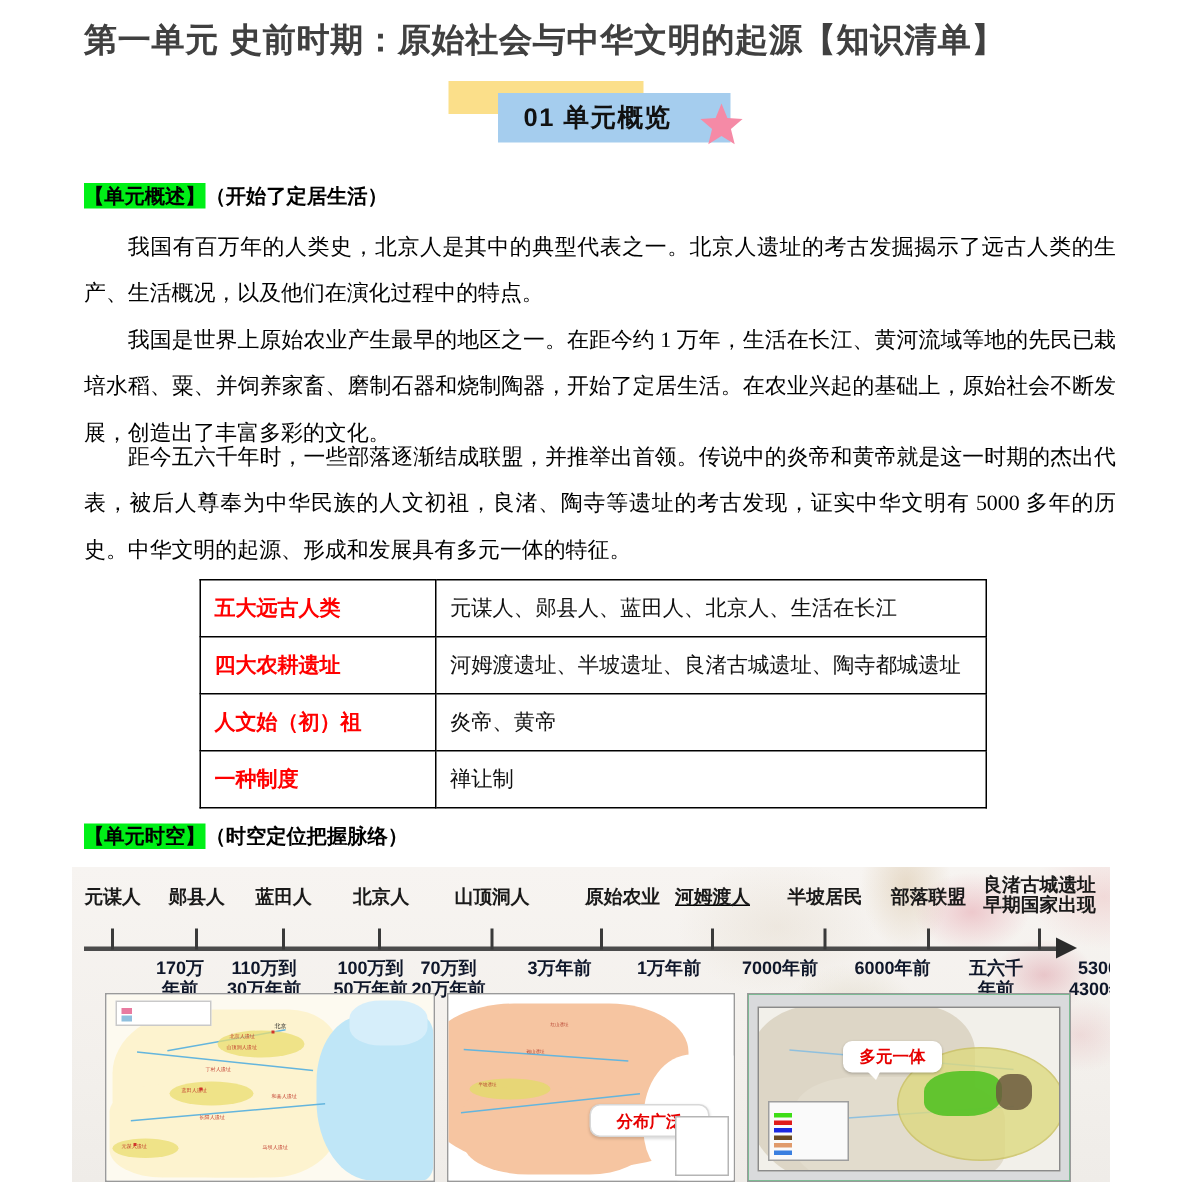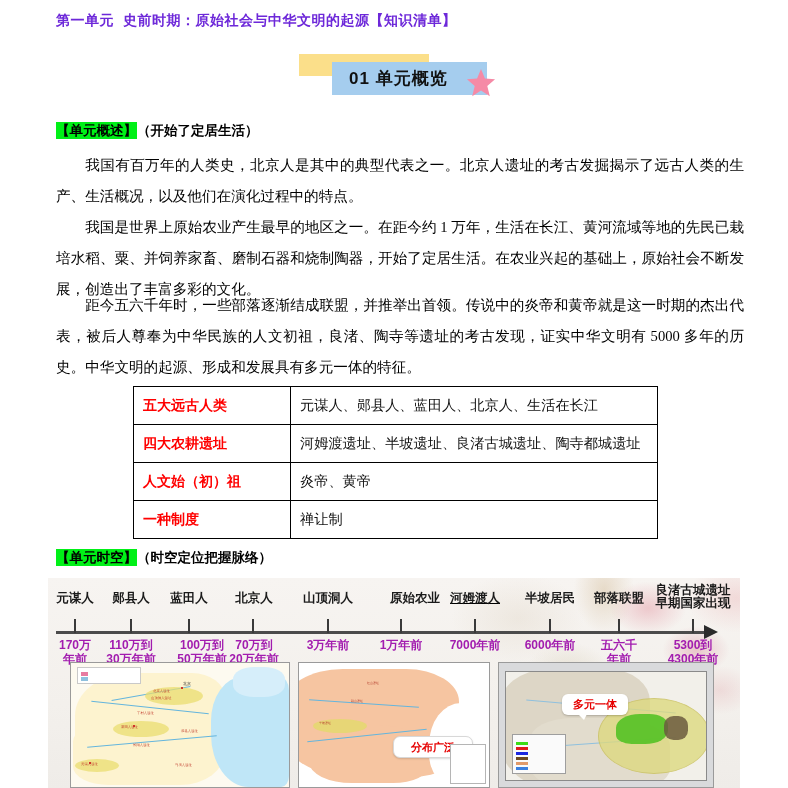--- a/index.html
+++ b/index.html
@@ -14,26 +14,26 @@
     overflow: hidden;
     font-family: "Liberation Serif", "DejaVu Serif", serif;
     color: #000;
   }
 
   
   .doc-title {
     position: absolute;
     left: 56px;
     top: 12px;
-    font-family: Liberation Mono, monospace;
+    font-family: Liberation Sans, sans-serif;
     font-weight: bold;
-    font-size: 14px;
+    font-size: 22px;
     letter-spacing: 0.5px;
     white-space: nowrap;
-    color: #6d28d9;
+    color: #404040;
   }
 
   
   .banner-wrap {
     position: absolute;
     left: 299px;
     top: 54px;
     width: 230px;
     height: 46px;
   }
@@ -201,22 +201,23 @@
     top: 41px;
   }
   .tl-date {
     position: absolute;
     top: 60px;
     text-align: center;
     font-family: "Liberation Sans", "DejaVu Sans", sans-serif;
     font-weight: bold;
     font-size: 12px;
     line-height: 14px;
-    color: #a21caf;
+    color: #0f172a;
     white-space: pre-line;
+    padding-left: 45px;
   }
 
   
   .map-box {
     position: absolute;
     top: 84px;
     height: 124px;
     overflow: hidden;
     border: 1px solid #9a9a9a;
     background: #fff;

